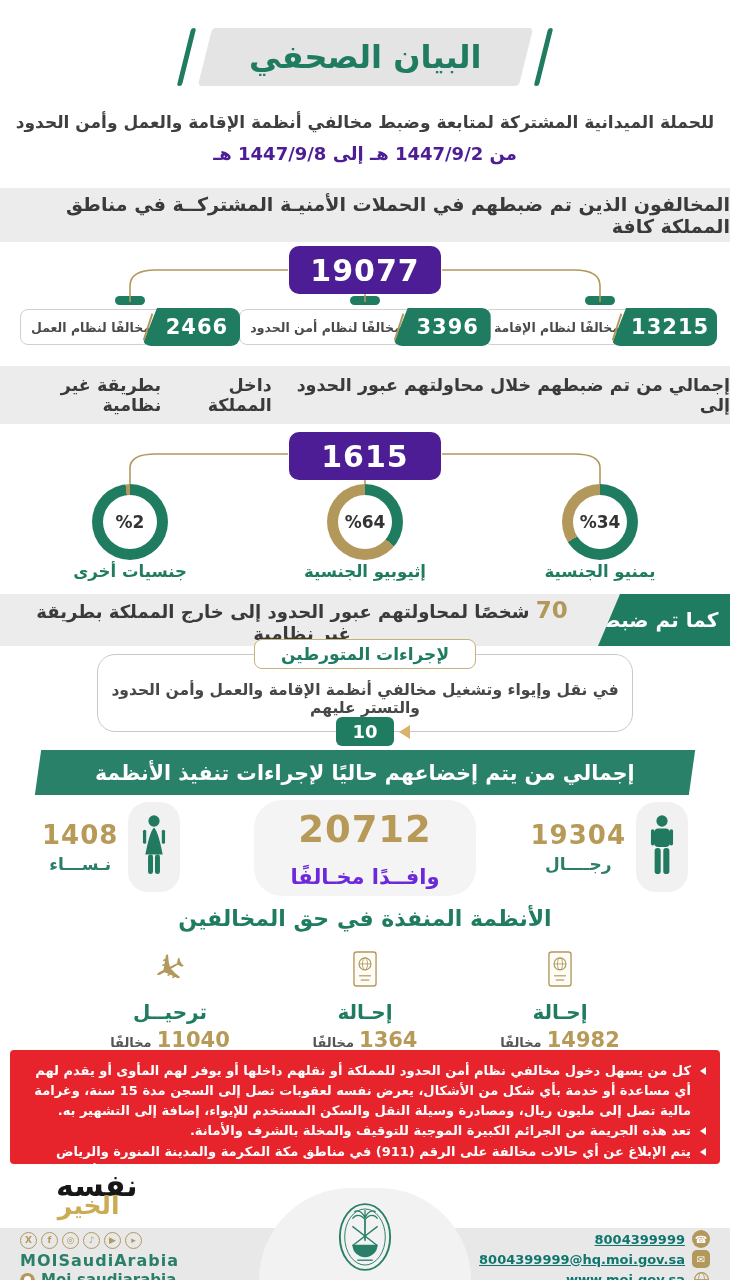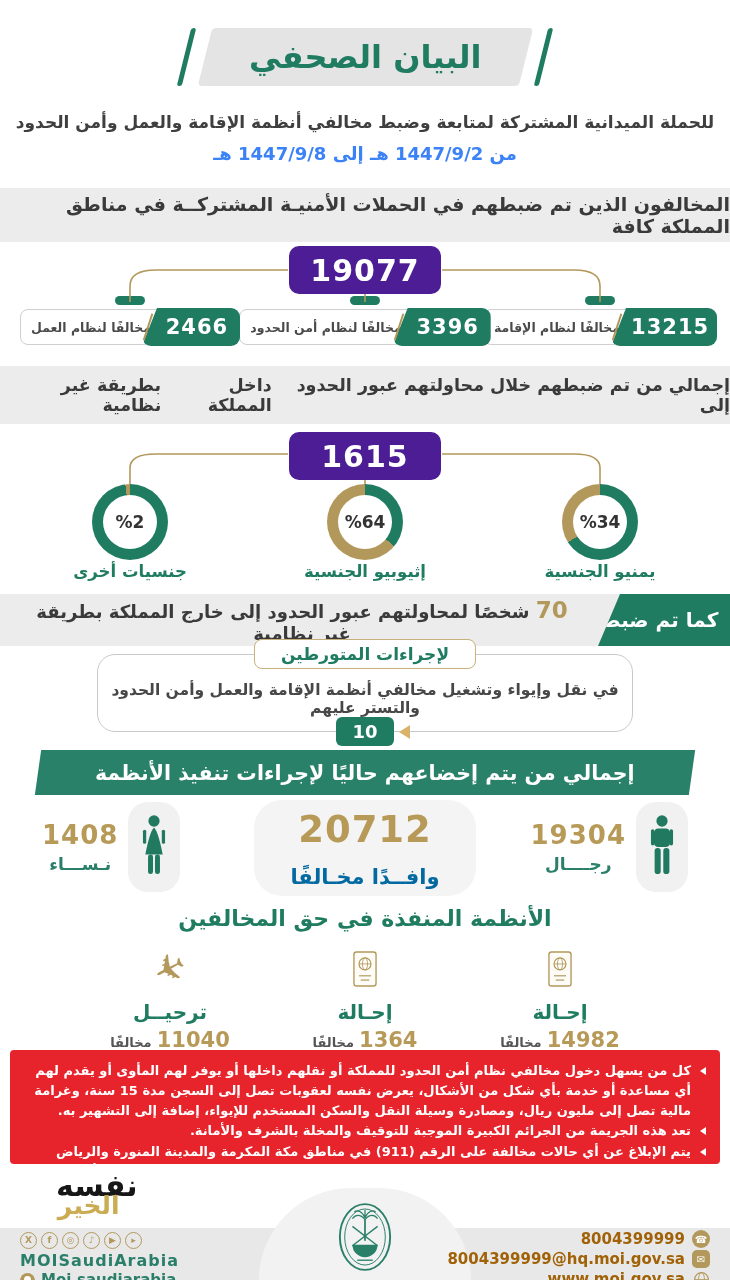--- a/index.html
+++ b/index.html
@@ -5,21 +5,21 @@
   * { margin:0; padding:0; box-sizing:border-box; }
   body { background:#fff; font-family:"DejaVu Sans", sans-serif; }
   #page { position:relative; width:730px; height:1280px; background:#fff; overflow:hidden; margin:0 auto; direction:rtl; }
 
   
   .hdr { position:absolute; top:28px; left:0; right:0; display:flex; justify-content:center; align-items:center; gap:16px; }
   .hdr-slash { width:5px; height:58px; background:#1f7c60; border-radius:3px; transform:skewX(-14deg); }
   .hdr-chip { background:#e4e4e4; transform:skewX(-14deg); border-radius:4px; padding:10px 44px; }
   .hdr-chip span { display:block; transform:skewX(14deg); color:#1f7c60; font-size:32px; font-weight:800; }
   .subtitle { position:absolute; top:112px; left:0; right:0; text-align:center; color:#3f3f3f; font-size:17px; font-weight:700; }
-  .daterange { position:absolute; top:143px; left:0; right:0; text-align:center; color:#3b82f6; font-size:18px; font-weight:800; }
+  .daterange { position:absolute; top:143px; left:0; right:0; text-align:center; color:#4c1d95; font-size:18px; font-weight:800; }
 
   
   .bar { position:absolute; left:0; right:0; background:#ececec; display:flex; align-items:center; justify-content:center; color:#3a3a3a; }
   .bar1 { top:188px; height:54px; font-size:19px; font-weight:800; }
   .bar2 { top:366px; height:58px; font-size:17.5px; font-weight:700; }
   .bar2 b { font-weight:900; }
   .bar3 { top:594px; height:52px; font-size:18px; font-weight:700; justify-content:flex-start; }
   .bar3-chip { position:absolute; left:auto; right:0; top:0; bottom:0; width:132px; background:#1f7c60; clip-path:polygon(22px 0,100% 0,100% 100%,0 100%); display:flex; align-items:center; justify-content:center; }
   .bar3-chip span { color:#fff; font-size:20px; font-weight:800; padding-right:10px; }
   .bar3-text { width:100%; padding:0 150px 0 24px; text-align:center; }
@@ -64,21 +64,21 @@
   .ten-arrow { position:absolute; right:-16px; top:50%; transform:translateY(-50%); width:0; height:0; border-top:7px solid transparent; border-bottom:7px solid transparent; border-right:11px solid #d9b36b; }
 
   
   .banner { position:absolute; top:750px; left:38px; right:38px; height:45px; background:#2a8169; transform:skewX(-8deg); display:flex; align-items:center; justify-content:center; }
   .banner span { transform:skewX(8deg); color:#fff; font-size:20.5px; font-weight:800; }
 
   
   .cur { position:absolute; top:800px; left:0; right:0; height:96px; }
   .cur-mid { position:absolute; left:50%; transform:translateX(-50%); top:0; width:222px; height:96px; background:#f4f4f4; border-radius:28px; display:flex; flex-direction:column; align-items:center; justify-content:center; }
   .cur-mid .num { color:#b79a58; font-size:37px; font-weight:800; letter-spacing:1px; }
-  .cur-mid .lbl { color:#0369a1; font-size:21px; font-weight:800; margin-top:14px; }
+  .cur-mid .lbl { color:#6d28d9; font-size:21px; font-weight:800; margin-top:14px; }
   .cur-side { position:absolute; top:2px; display:flex; align-items:center; gap:10px; }
   .cur-men { right:42px; }
   .cur-women { left:42px; }
   .icon-pill { width:52px; height:90px; background:#f1f1f1; border-radius:20px; display:flex; align-items:center; justify-content:center; }
   .cur-text { text-align:center; }
   .cur-text .num { color:#b79a58; font-size:26px; font-weight:800; letter-spacing:1px; }
   .cur-text .lbl { color:#2a7f68; font-size:17px; font-weight:800; margin-top:4px; }
 
   
   .enf-title { position:absolute; top:906px; left:0; right:0; text-align:center; color:#1f7c60; font-size:22px; font-weight:800; }
@@ -109,21 +109,21 @@
   .f-left { position:absolute; left:20px; top:1232px; z-index:2; direction:ltr; text-align:left; }
   .soc-row { display:flex; gap:4px; align-items:center; }
   .soc { width:17px; height:17px; border:1.2px solid #b3985c; border-radius:50%; color:#b3985c; font-size:9px; font-weight:700; display:flex; align-items:center; justify-content:center; line-height:1; }
   .f-handle { color:#2a7f68; font-size:16px; font-weight:700; letter-spacing:1px; margin-top:2px; }
   .f-snap-row { display:flex; align-items:center; gap:6px; margin-top:1px; }
   .snap { width:15px; height:15px; background:#b3985c; border-radius:50%; display:flex; align-items:center; justify-content:center; }
   .snap i { width:7px; height:8px; background:#fff; border-radius:3.5px 3.5px 1px 1px; display:block; }
   .f-handle2 { color:#2a7f68; font-size:15px; font-weight:700; }
   .f-right { position:absolute; right:20px; top:1230px; z-index:2; }
   .contact-row { display:flex; align-items:center; justify-content:flex-start; gap:7px; margin-bottom:2px; }
-  .contact-row .txt { color:#a16207; font-size:15px; font-weight:700; direction:ltr; }
+  .contact-row .txt { color:#0f766e; font-size:13px; font-weight:700; direction:ltr;text-decoration:underline; }
   .cicon { width:18px; height:18px; display:flex; align-items:center; justify-content:center; }
   .cicon.phone { background:#b3985c; border-radius:50%; color:#fff; font-size:10px; }
   .cicon.mail { background:#b3985c; border-radius:5px; color:#fff; font-size:10px; }
 </style>
 </head>
 <body>
 
 <div id="page">
 
   <div class="hdr">

